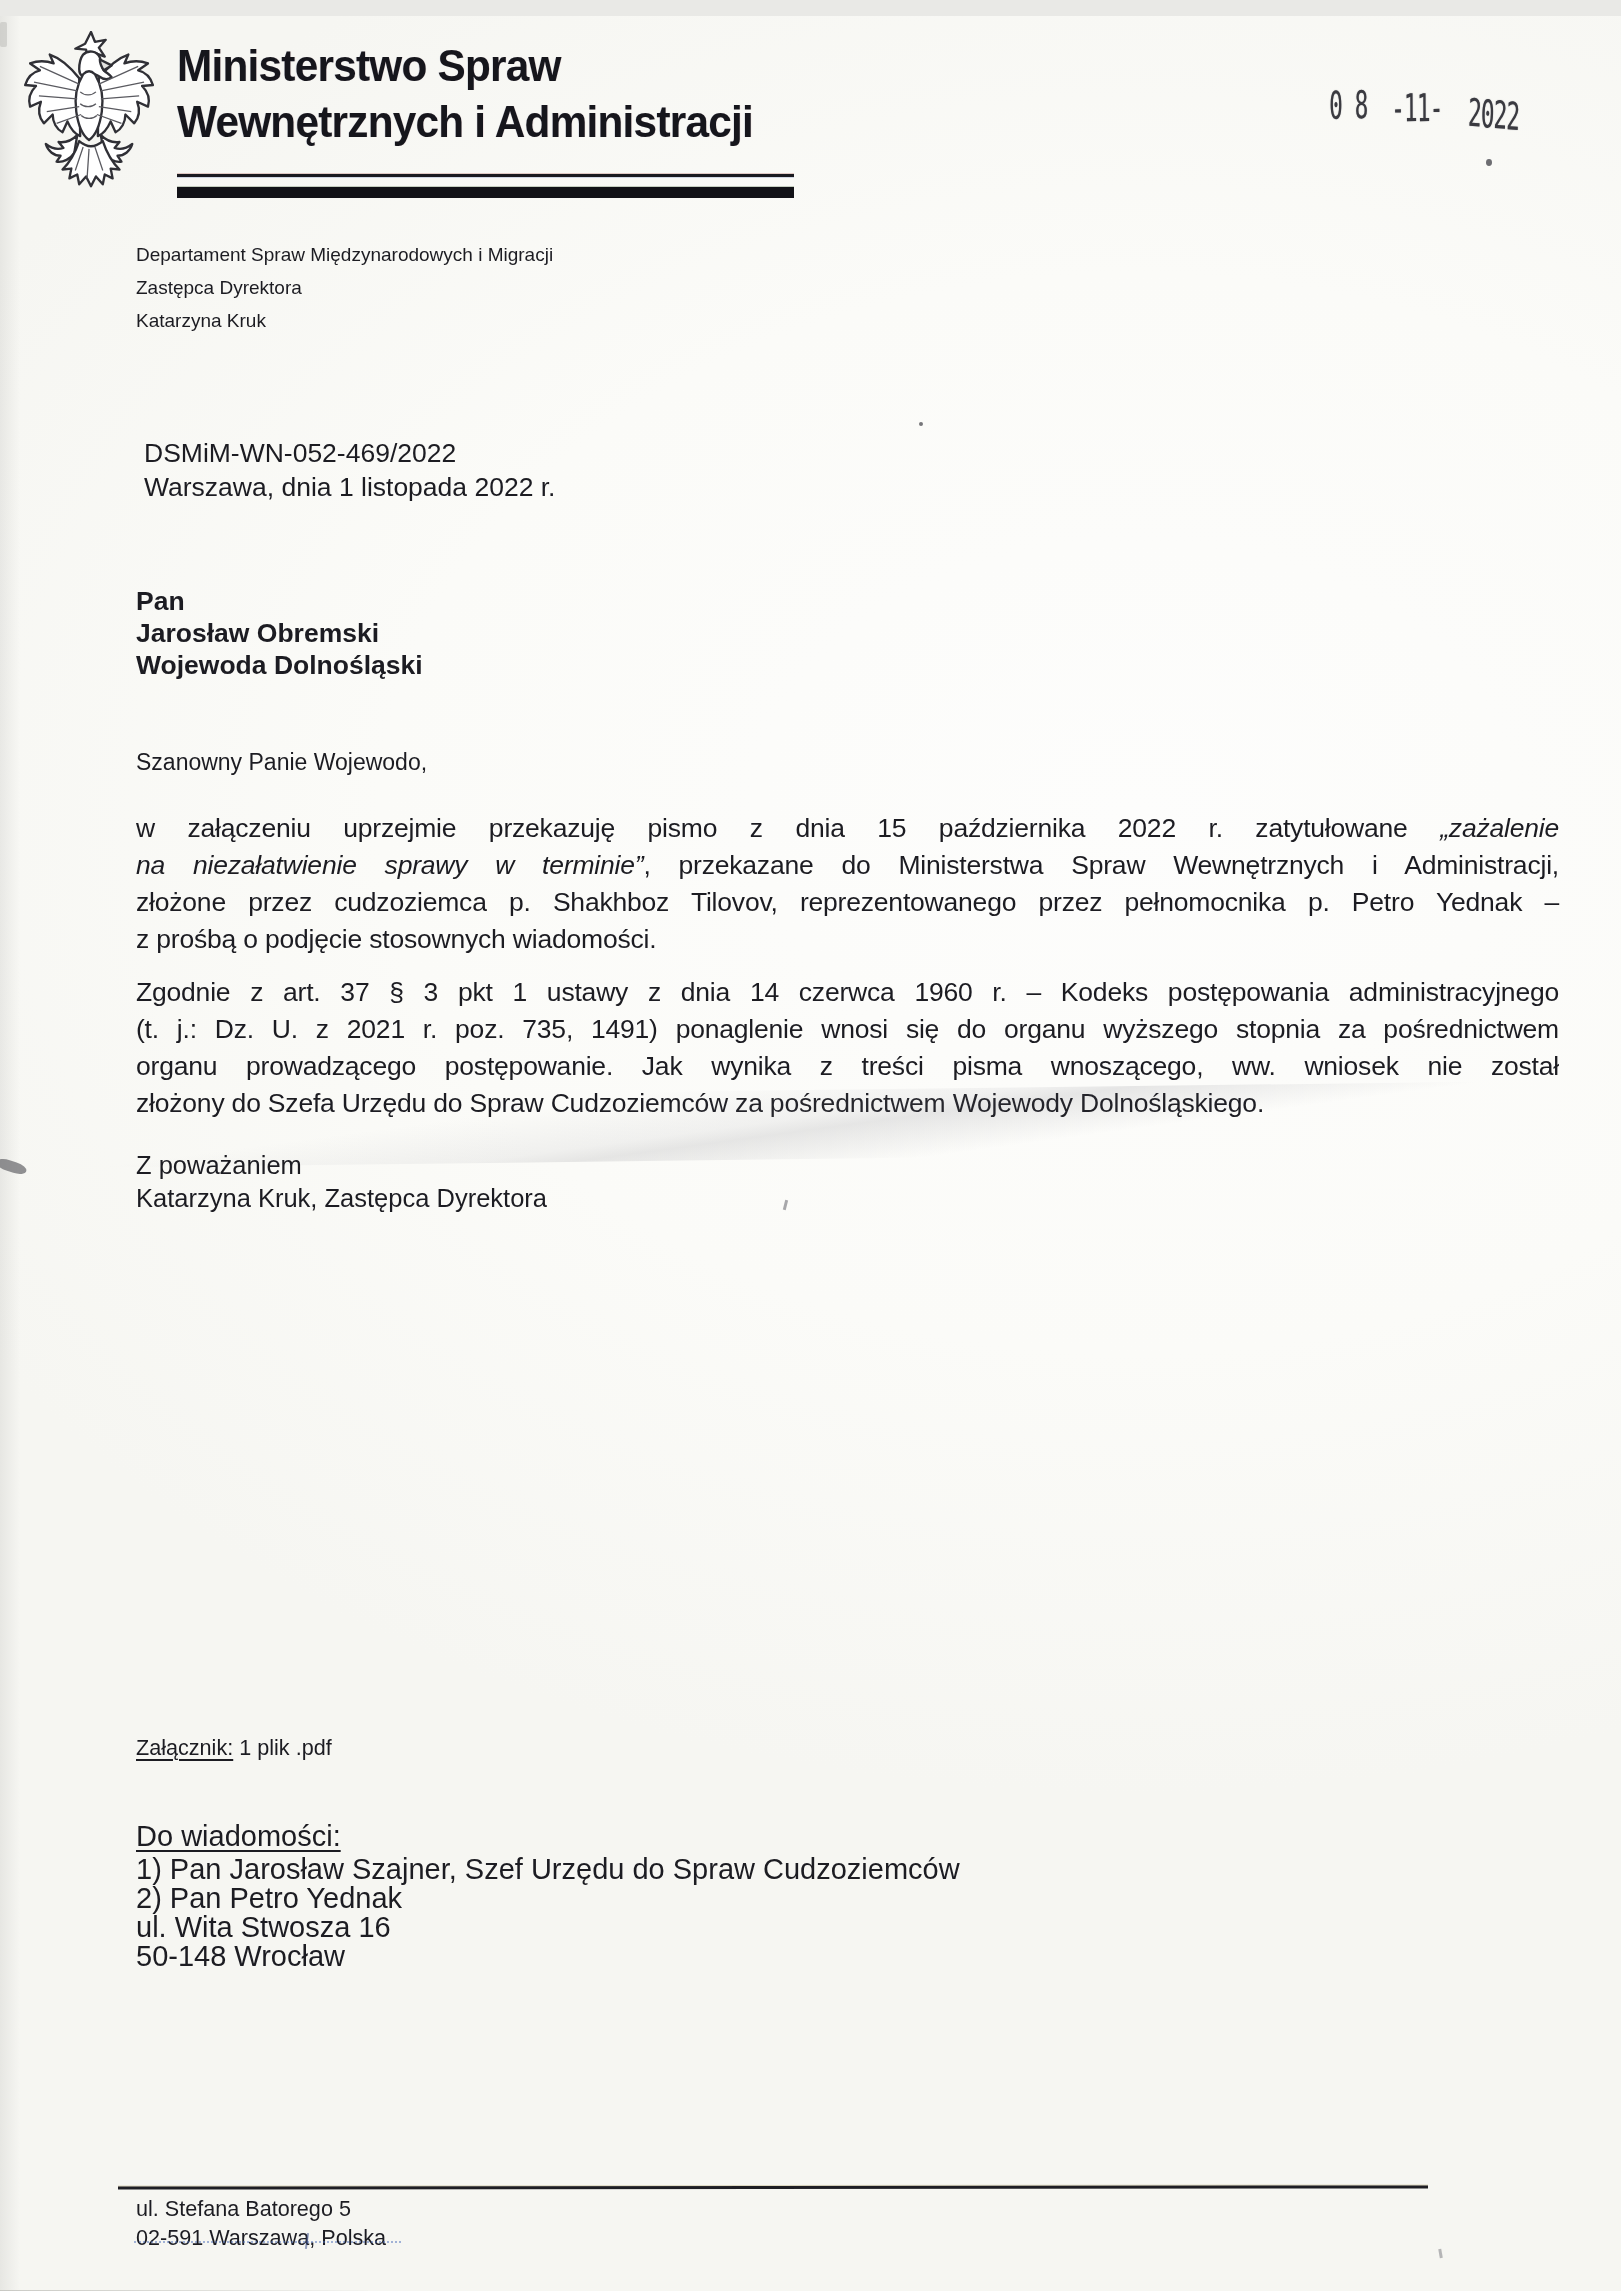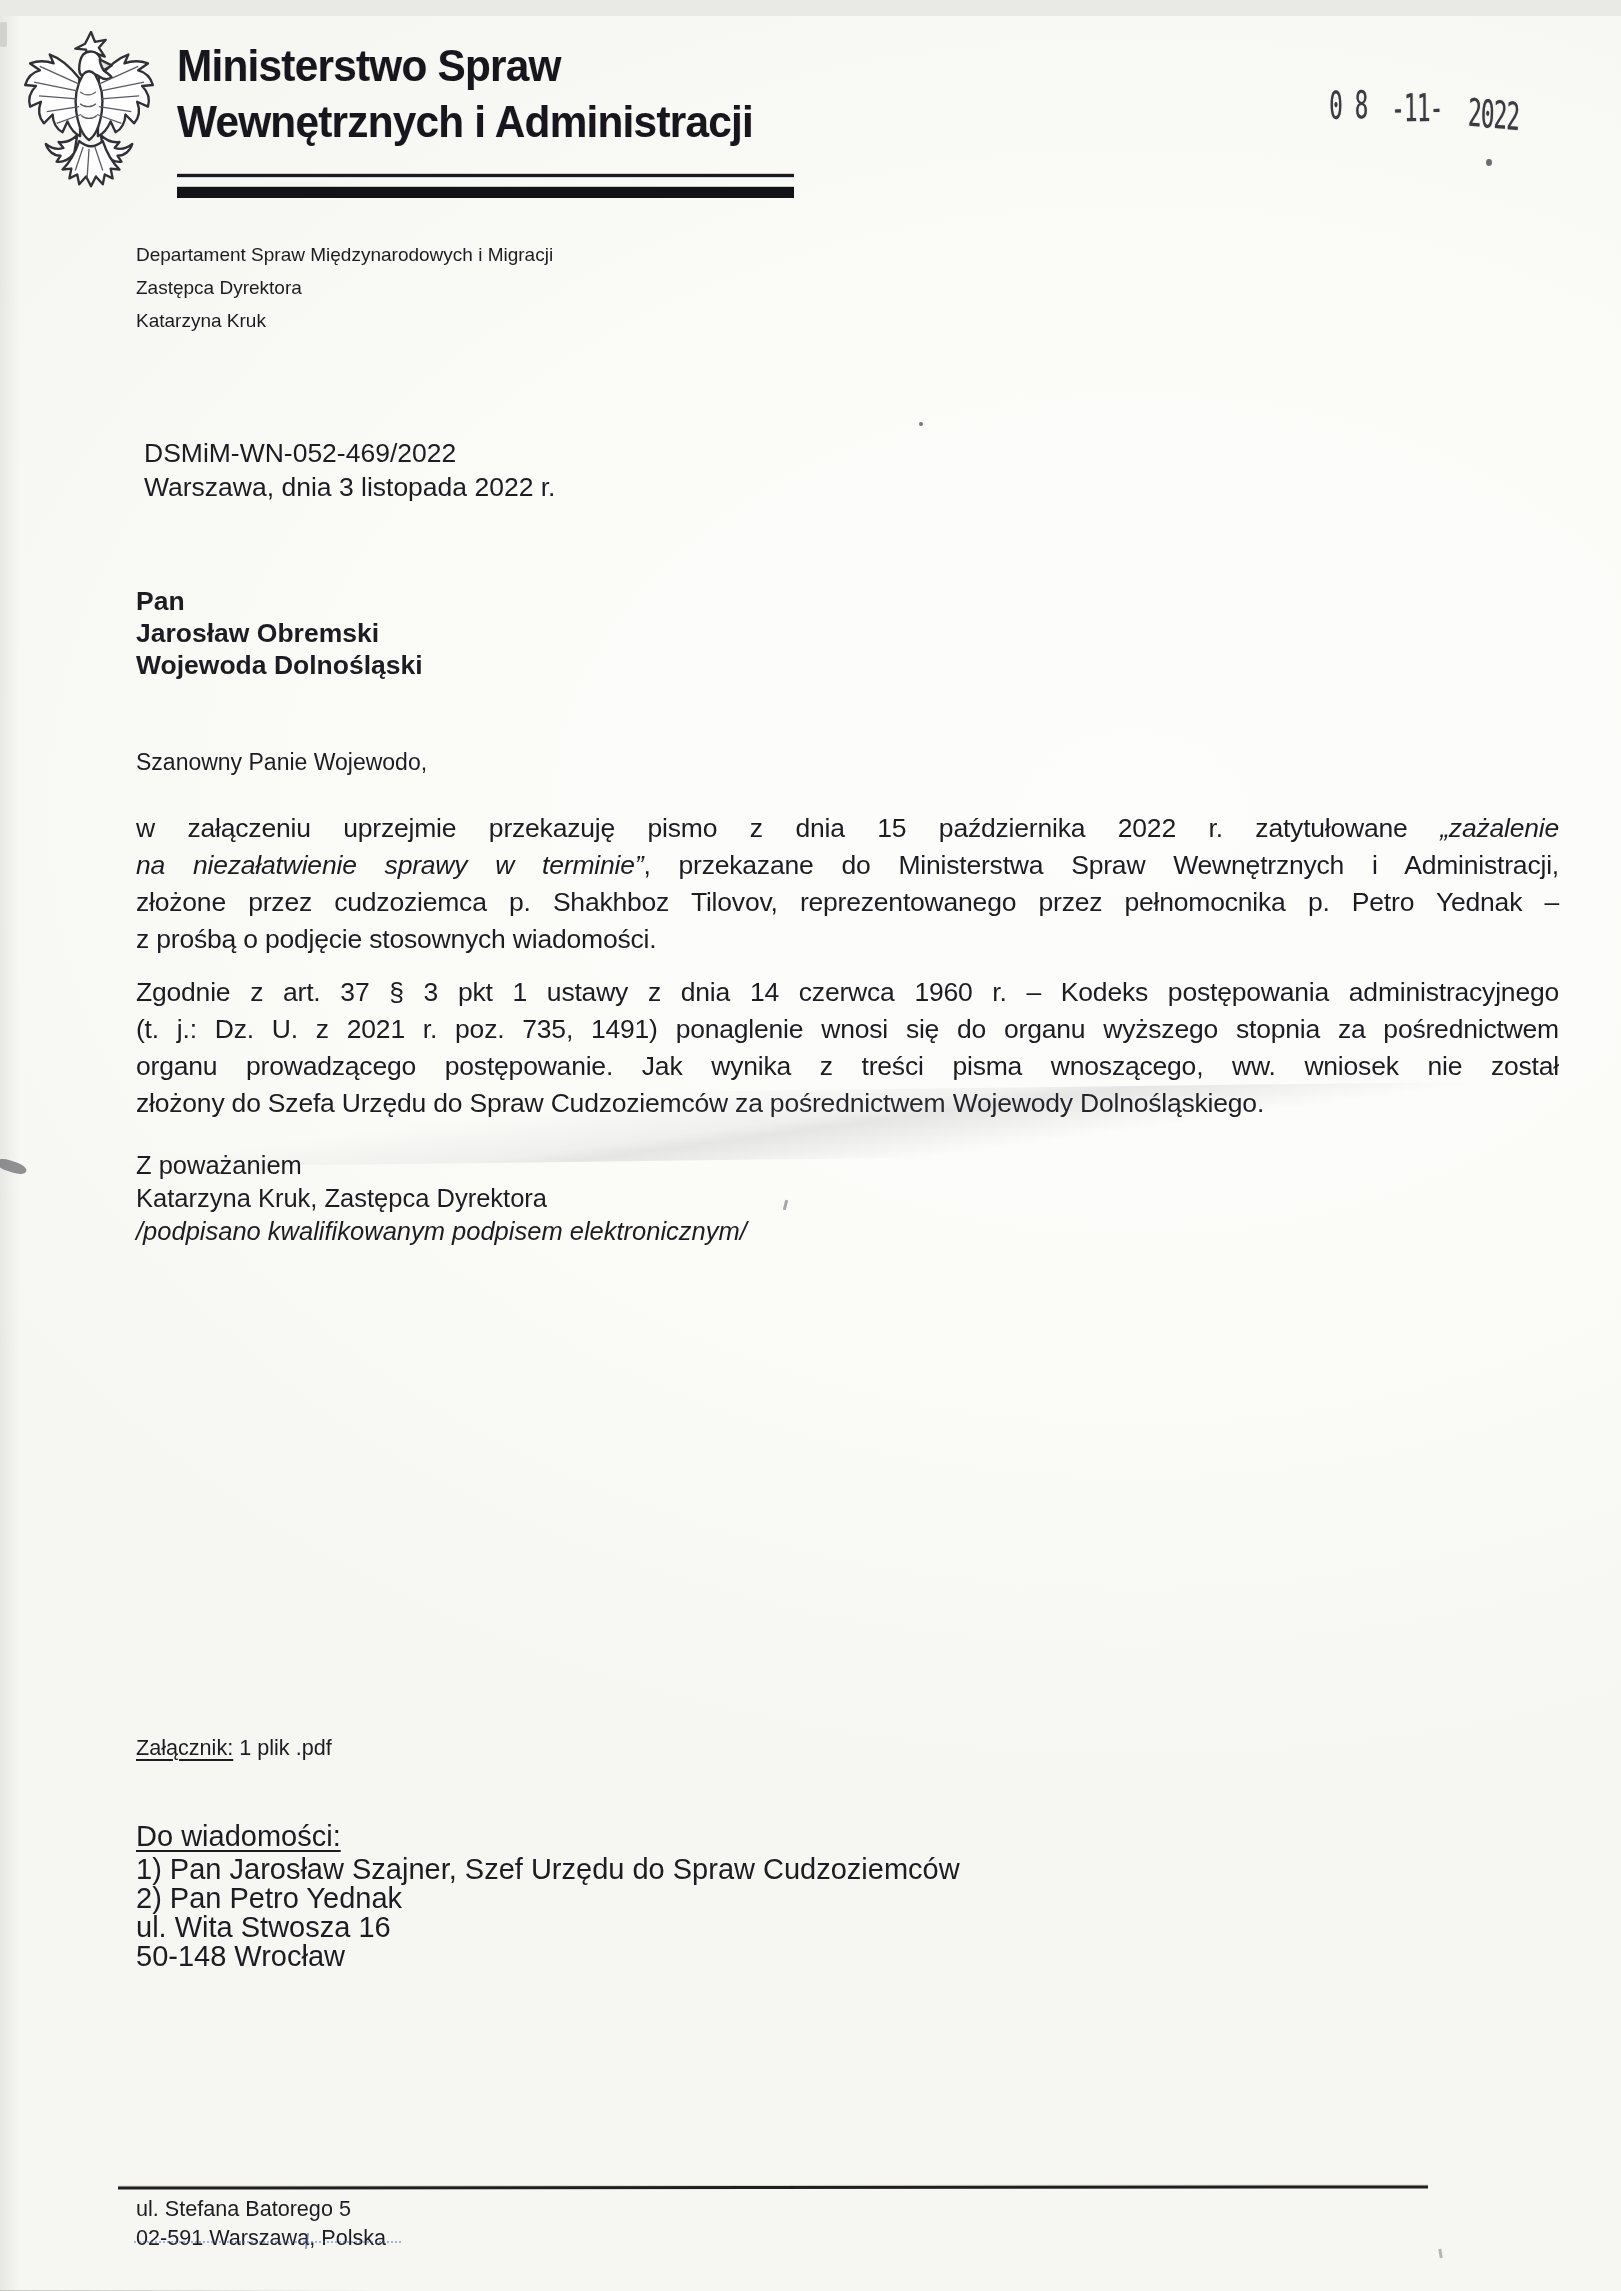--- a/index.html
+++ b/index.html
@@ -135,21 +135,21 @@
   <div class="abs stamp-dot"></div>
 
   <div class="abs sender">
     <div>Departament Spraw Międzynarodowych i Migracji</div>
     <div>Zastępca Dyrektora</div>
     <div>Katarzyna Kruk</div>
   </div>
 
   <div class="abs ref">
     <div>DSMiM-WN-052-469/2022</div>
-    <div>Warszawa, dnia 3 listopada 2022 r.</div>
+    <div>Warszawa, dnia 1 listopada 2022 r.</div>
   </div>
 
   <div class="abs recipient">
     <div>Pan</div>
     <div>Jarosław Obremski</div>
     <div>Wojewoda Dolnośląski</div>
   </div>
 
   <div class="abs salutation">Szanowny Panie Wojewodo,</div>
 
@@ -167,21 +167,20 @@
       <div class="jline last">złożony do Szefa Urzędu do Spraw Cudzoziemców za pośrednictwem Wojewody Dolnośląskiego.</div>
     </div>
   </div>
 
   <div class="abs crease"></div>
   <div class="abs crease-tick"></div>
 
   <div class="abs closing">
     <div>Z poważaniem</div>
     <div>Katarzyna Kruk, Zastępca Dyrektora</div>
-    <div class="it">/podpisano kwalifikowanym podpisem elektronicznym/</div>
   </div>
 
   <div class="abs attachment">
     <span class="ul">Załącznik:</span><span> 1 plik .pdf</span>
   </div>
 
   <div class="abs cc">
     <div class="ul cc-label">Do wiadomości:</div>
     <div>1) Pan Jarosław Szajner, Szef Urzędu do Spraw Cudzoziemców</div>
     <div>2) Pan Petro Yednak</div>

